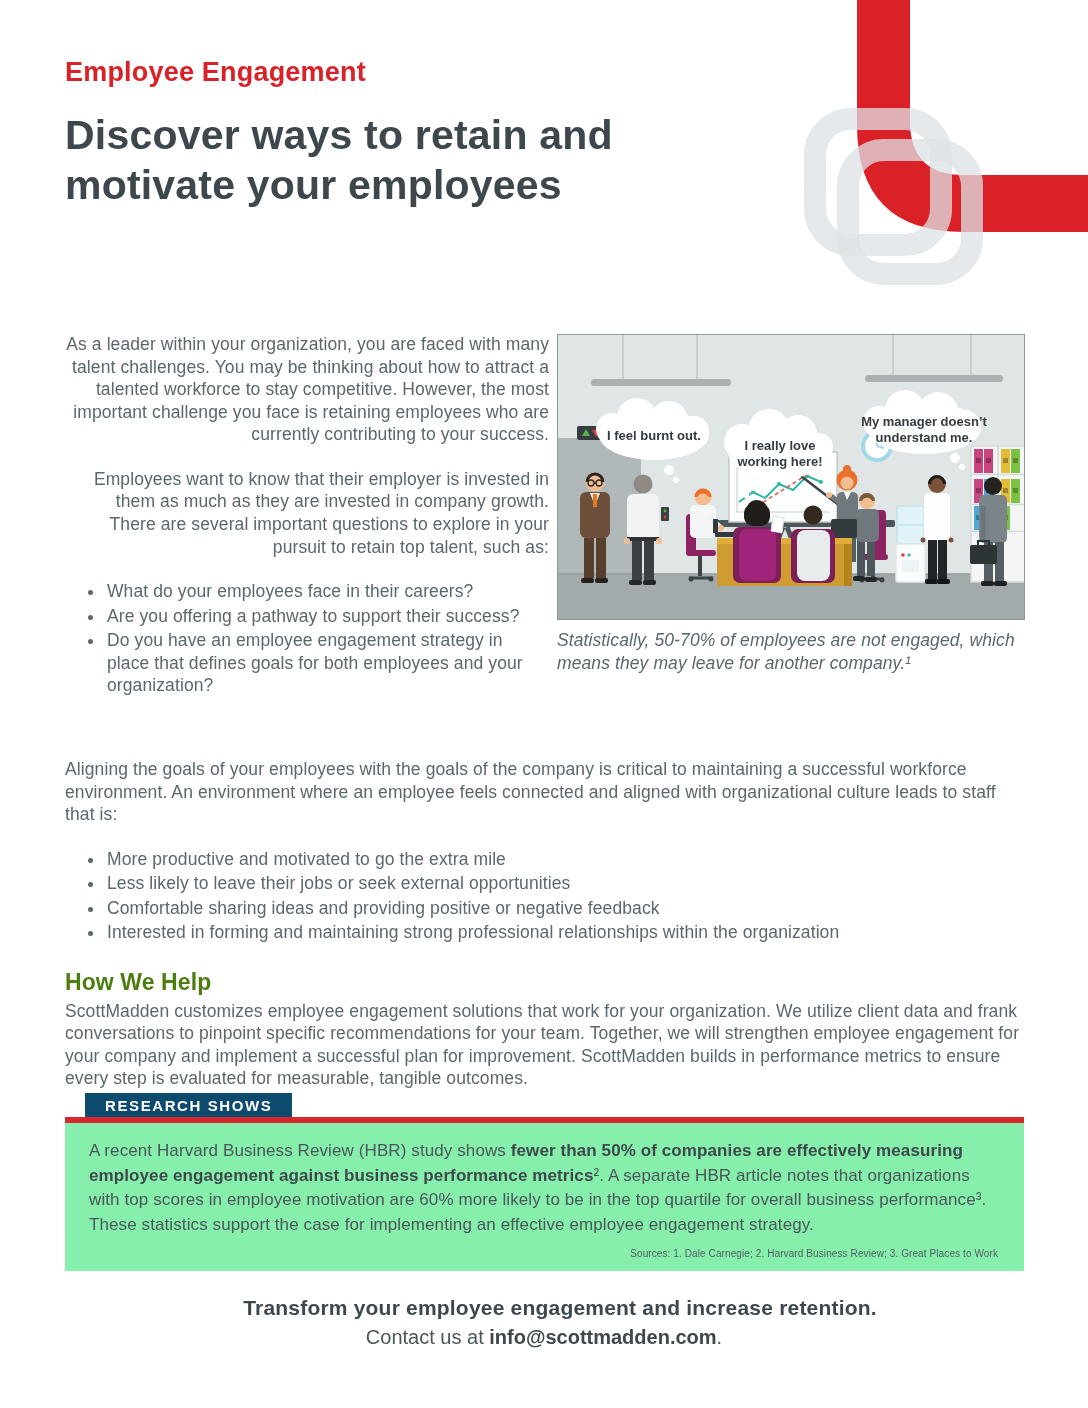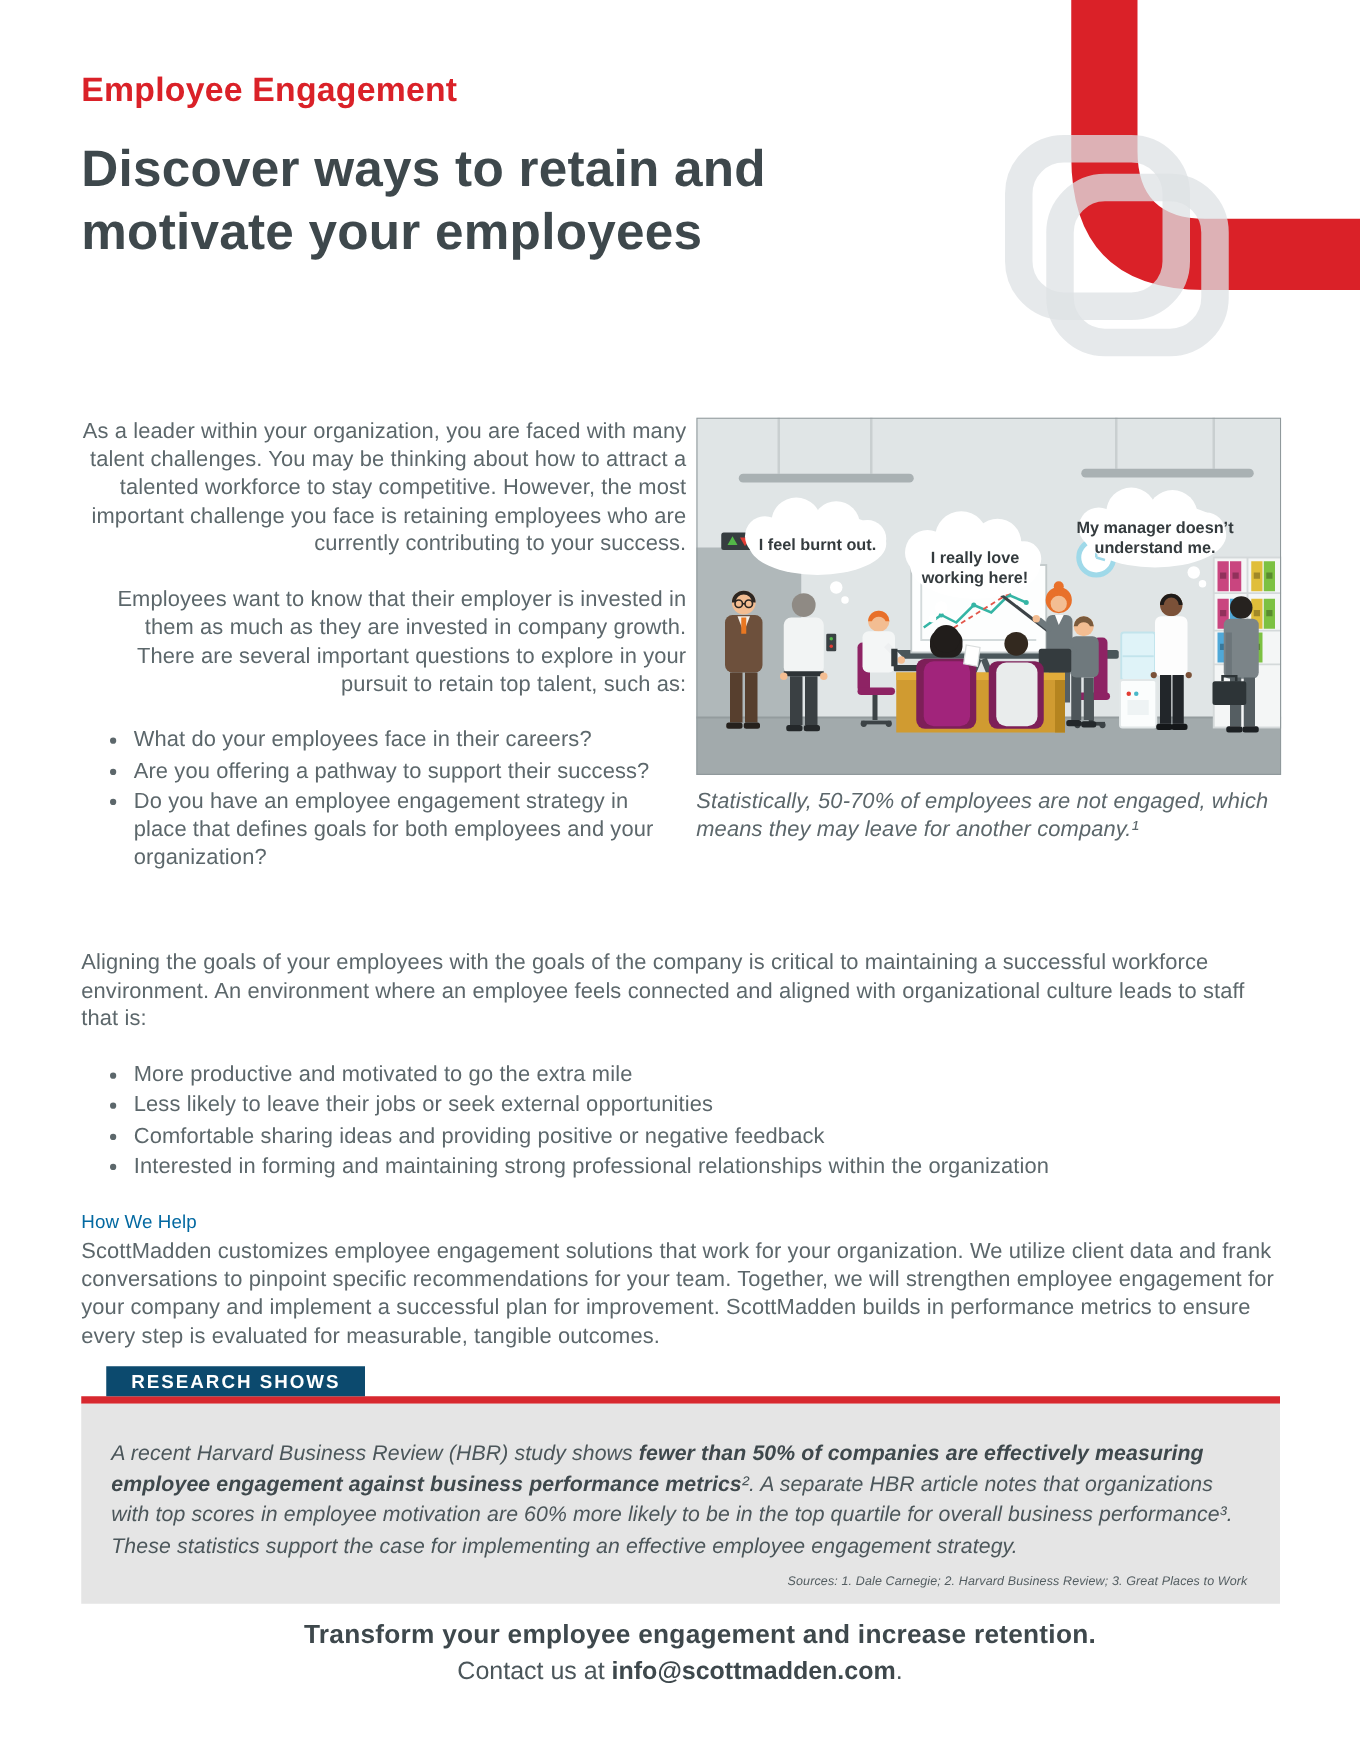--- a/index.html
+++ b/index.html
@@ -27,31 +27,31 @@
   ul.doc-list{margin:0 0 0 0;padding:0 0 0 40px;}
   ul.doc-list li{margin:0 0 2px 0;padding-left:2px;}
   .figure{position:absolute;left:557px;top:334px;width:468px;}
   .figure svg{display:block;}
   .figcaption{
     font-size:17.5px;font-style:italic;color:#5c676b;line-height:1.32;margin-top:9px;letter-spacing:.1px;
   }
   .full{position:absolute;left:65px;top:758px;width:962px;}
   .full p{margin:0 0 22px 0;}
   .full ul{margin-bottom:24px;}
-  h3.howwehelp{font-size:15px;font-weight:normal;color:#0369a1;margin:0 0 2px 0;}
+  h3.howwehelp{font-size:23px;font-weight:bold;color:#4d7c0f;margin:0 0 2px 0;}
   .research{position:absolute;left:65px;top:1093px;width:959px;}
   .research-tab{
     display:inline-block;background:#0c4a6e;color:#ffffff;
     font-size:15px;font-weight:bold;letter-spacing:1.6px;
     padding:4px 20px 3px 20px;margin-left:20px;
   }
   .research-bar{height:6px;background:#d7282f;}
   .research-box{
-    background:#e5e5e5;color:#4b565a;
-    padding:28px 26px 10px 24px;font-size:17px;line-height:1.45;letter-spacing:.1px;font-style:italic;
+    background:#86efac;color:#4b565a;
+    padding:16px 26px 10px 24px;font-size:17px;line-height:1.45;letter-spacing:.1px;
   }
   .research-box p{margin:0;}
   .research-box b{color:#3e484c;}
   .sources{
     text-align:right;font-size:10px;color:#535d61;margin-top:9px;letter-spacing:.1px;
   }
   .footer{position:absolute;left:0;top:1296px;width:1088px;text-align:center;}
   .footer-line1{font-size:21px;font-weight:bold;color:#3e484c;letter-spacing:.2px;padding-left:32px;}
   .footer-line2{font-size:20px;color:#4b565a;margin-top:6px;}
   .footer-line2 b{color:#3e484c;}

